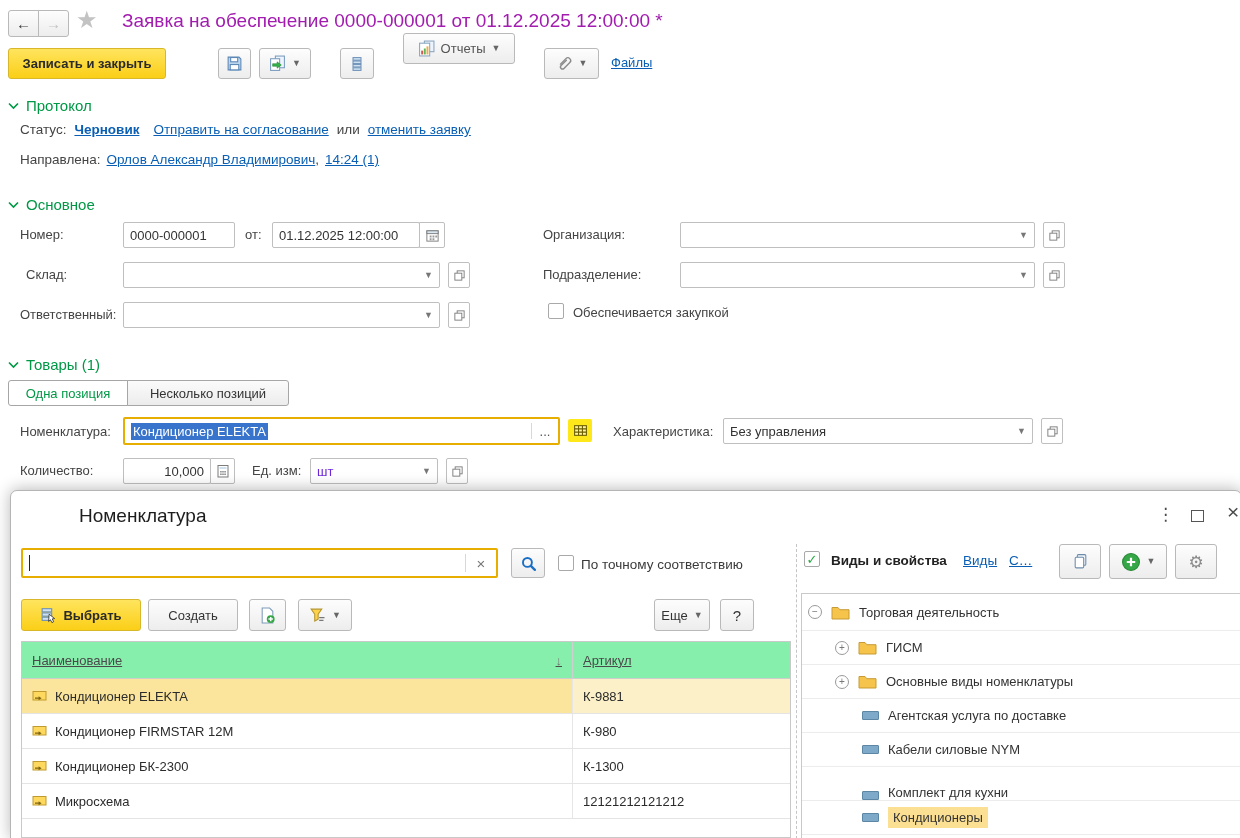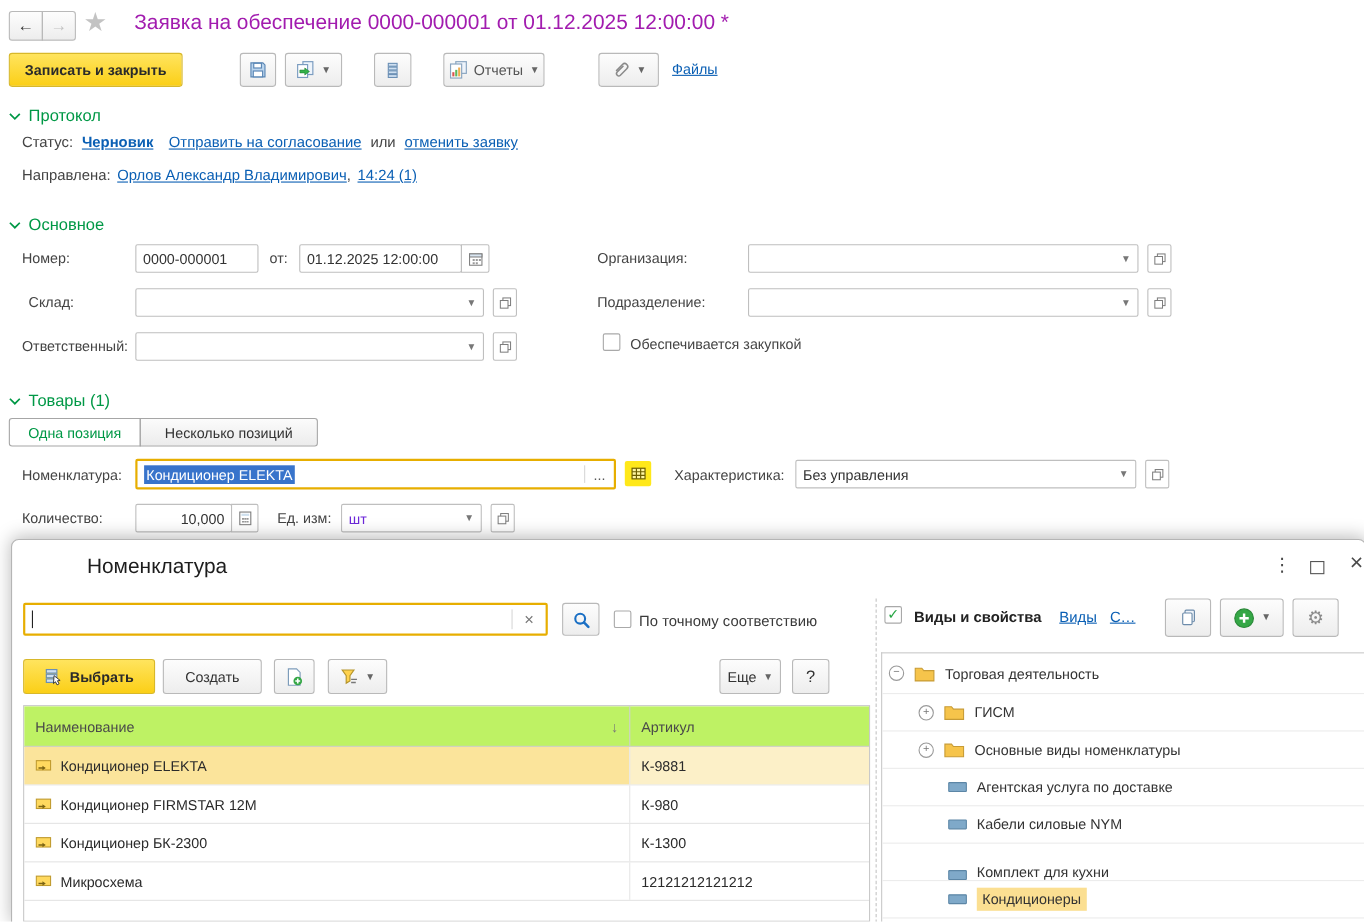--- a/index.html
+++ b/index.html
@@ -30,21 +30,21 @@
   .tab{box-sizing:border-box;height:26px;display:inline-flex;align-items:center;justify-content:center;
        border:1px solid #a6a6a6;background:linear-gradient(180deg,#fbfbfb,#ececec);cursor:pointer;}
   .tab.active{background:#fff;color:var(--green,#009846);}
   
   .dialog{position:absolute;left:10px;top:490px;width:1230px;height:348px;background:#fff;
           border:1px solid #b5b5b5;border-radius:7px 7px 0 0;box-shadow:0 -1px 16px rgba(0,0,0,.28);}
   .dlg-title{font-size:19px;color:#1d1d1d;}
   .splitter{position:absolute;border-left:1px dashed #c4c4c4;width:0;}
   
   .ntable{position:absolute;box-sizing:border-box;border:1px solid #c9c9c9;background:#fff;overflow:hidden;}
-  .thead{display:flex;height:36px;background:#bef264;border-bottom:1px solid #cdcdcd;color:#4a4a4a;}
+  .thead{display:flex;height:36px;background:#86efac;border-bottom:1px solid #cdcdcd;color:#4a4a4a;text-decoration:underline;}
   .th{display:flex;align-items:center;padding:0 10px;box-sizing:border-box;}
   .trow{display:flex;height:34px;border-bottom:1px solid #e4e4e4;cursor:pointer;}
   .tcell{display:flex;align-items:center;padding:0 10px;box-sizing:border-box;color:#2b2b2b;}
   .col1{width:550px;}
   .col2{flex:1;border-left:1px solid #e6e6e6;}
   .thead .col2{border-left:1px solid #cfcfcf;}
   .trow.sel .col1{background:#fbe49b;}
   .trow.sel .col2{background:#fcf0c8;}
   .item-ic{margin-right:8px;display:inline-flex;}
   
@@ -104,21 +104,21 @@
           <g fill="#cfe0f1" stroke="#6a8fb5">
             <rect x="4" y="1.6" width="8" height="2.6"></rect>
             <rect x="4" y="5" width="8" height="2.6"></rect>
             <rect x="4" y="8.4" width="8" height="2.6"></rect>
             <rect x="4" y="11.8" width="8" height="2.6"></rect>
           </g>
         </svg>
     </span>
   </button>
 
-  <button class="btn abs" style="left:403px;top:48px;width:92px;height:31px;">
+  <button class="btn abs" style="left:403px;top:33px;width:112px;height:31px;">
     <span style="display:inline-flex;">
       <svg width="17" height="17" viewBox="0 0 16 16">
           <rect x="6" y="1" width="9" height="10" fill="#eef4fb" stroke="#8aa5c0"></rect>
           <rect x="1.5" y="3" width="9.5" height="12" fill="#fff" stroke="#8aa5c0"></rect>
           <rect x="3" y="10" width="1.8" height="3.6" fill="#d9534f"></rect>
           <rect x="5.5" y="8" width="1.8" height="5.6" fill="#5cb85c"></rect>
           <rect x="8" y="6" width="1.8" height="7.6" fill="#f0ad4e"></rect>
         </svg>
     </span>
     <span style="color:#555;">Отчеты</span>

